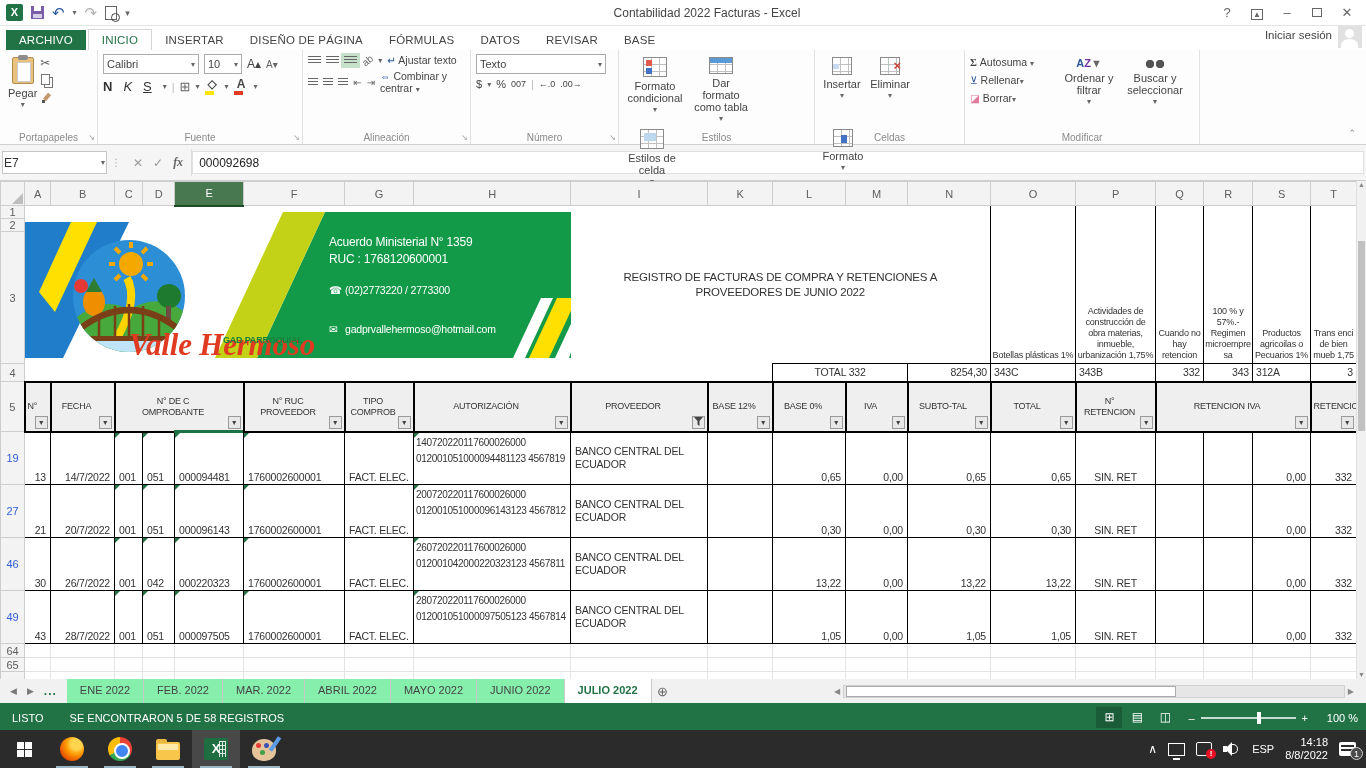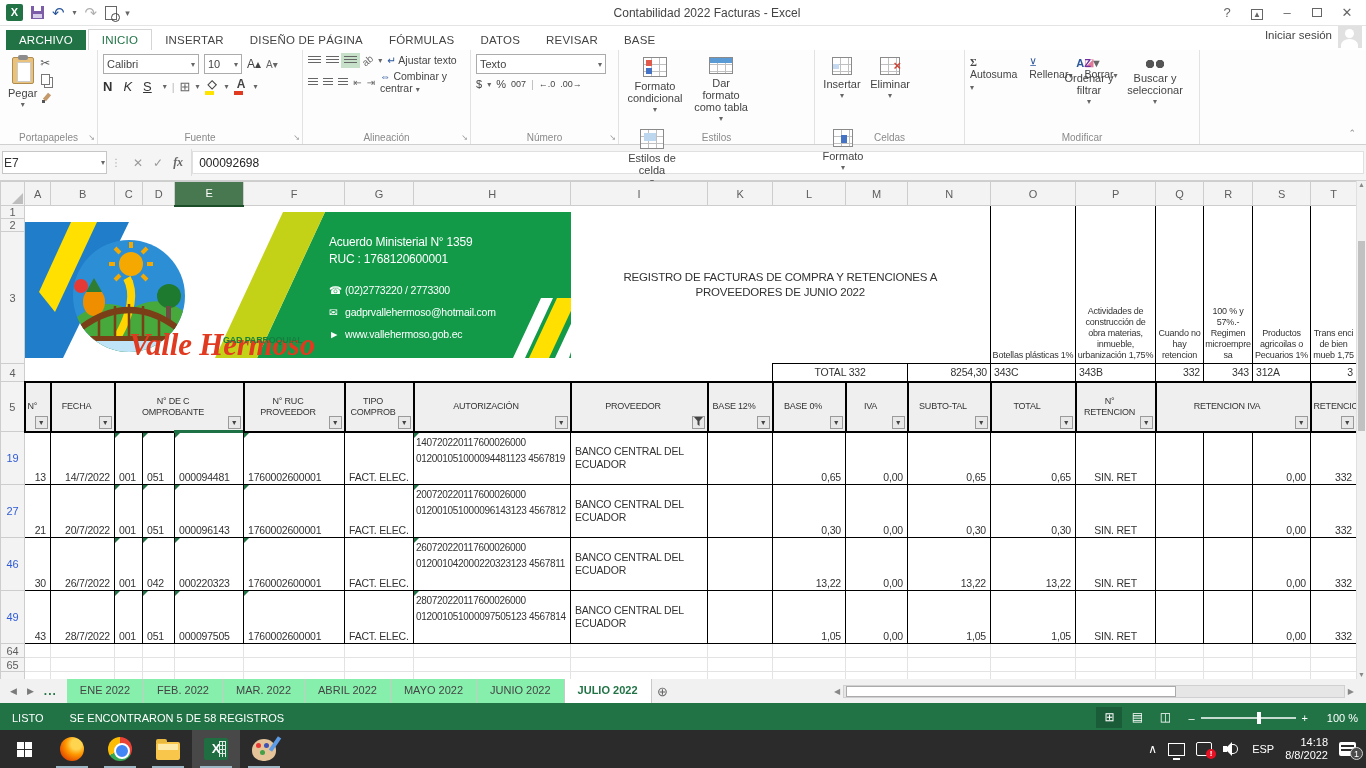--- a/index.html
+++ b/index.html
@@ -92,21 +92,21 @@
 .aut{font-size:10px;line-height:16px;vertical-align:top;padding:2px 2px;letter-spacing:-.3px}
 .prov{vertical-align:middle;line-height:13px}
 .tri::before{content:"";position:absolute;left:0;top:0;border-right:5px solid transparent;border-top:5px solid #217346}
 .e7line{position:absolute;left:174px;top:249px;width:69px;height:3px;background:#1e7145}
 .vscroll{position:absolute;right:0;top:0;width:10px;height:498px;background:#f1f1f1;border-left:1px solid #e0e0e0;font-size:7px;color:#888;text-align:center}
 .vthumb{position:absolute;left:1px;right:1px;top:60px;height:190px;background:#c1c1c1}
 
 .banner{position:relative;width:558px;height:146px}
 .binfo{position:absolute;left:304px;top:22px;color:#fff;width:250px}
 .binfo .l1{font-size:12px;line-height:17px}
-.binfo .l2{font-size:10.5px;line-height:20px;margin-top:2px}
+.binfo .l2{font-size:10.5px;line-height:20px;margin-top:19px}
 .binfo .icn{display:inline-block;width:16px}
 .titlecell{font-weight:bold;font-size:11.5px;text-align:center;vertical-align:middle;padding:0 14px;line-height:15px;background:#fff}
 
 
 .tabbar{height:26px;background:#f1f1f1;border-bottom:2px solid #217346;display:flex;align-items:stretch;font-size:11px;position:relative}
 .tnav{display:flex;align-items:center;gap:10px;padding:0 10px;color:#7a7a7a;font-size:9px}
 .tnav .more{color:#217346;font-weight:bold;font-size:12px;letter-spacing:1px}
 .stab{padding:5px 13px 0;border-right:1px solid #c9c9c9;color:#444;background:#86efac}
 .stab.active{background:#fff;color:#217346;font-weight:bold;border-right:1px solid #c9c9c9}
 .newsheet{width:22px;display:flex;align-items:center;justify-content:center;color:#666;font-size:13px}
@@ -331,21 +331,21 @@
           <i style="left:7px;top:5px;width:6px;height:8px;background:#4472c4"></i>
         </span>
       <span>Formato</span>
         <span class="dd8">▾</span>
     </div>
     <span class="lbl">Celdas</span>
   </div>
 
   <div class="rg" style="width:235px">
     <div style="display:flex">
-      <div style="display:flex;flex-direction:row;gap:12px;padding-top:2px;width:88px;font-size:10.5px">
+      <div style="display:flex;flex-direction:column;gap:6px;padding-top:2px;width:88px;font-size:10.5px">
         <span><b style="font-family:'Liberation Serif',serif">Σ</b> <span>Autosuma</span> <span class="dd8">▾</span></span>
         <span><span style="color:#2b579a">⊻</span> <span>Rellenar</span><span class="dd8">▾</span></span>
         <span><span style="color:#e07a9a">◪</span> <span>Borrar</span><span class="dd8">▾</span></span>
       </div>
       <div class="bigbtn" style="width:62px">
         <span class="ic" style="font-size:11px;font-weight:bold"><span style="color:#2b579a">A</span><span style="color:#7030a0">Z</span><span style="color:#666">▼</span></span>
         <span>Ordenar y filtrar</span>
           <span class="dd8">▾</span>
       </div>
       <div class="bigbtn" style="width:70px">

